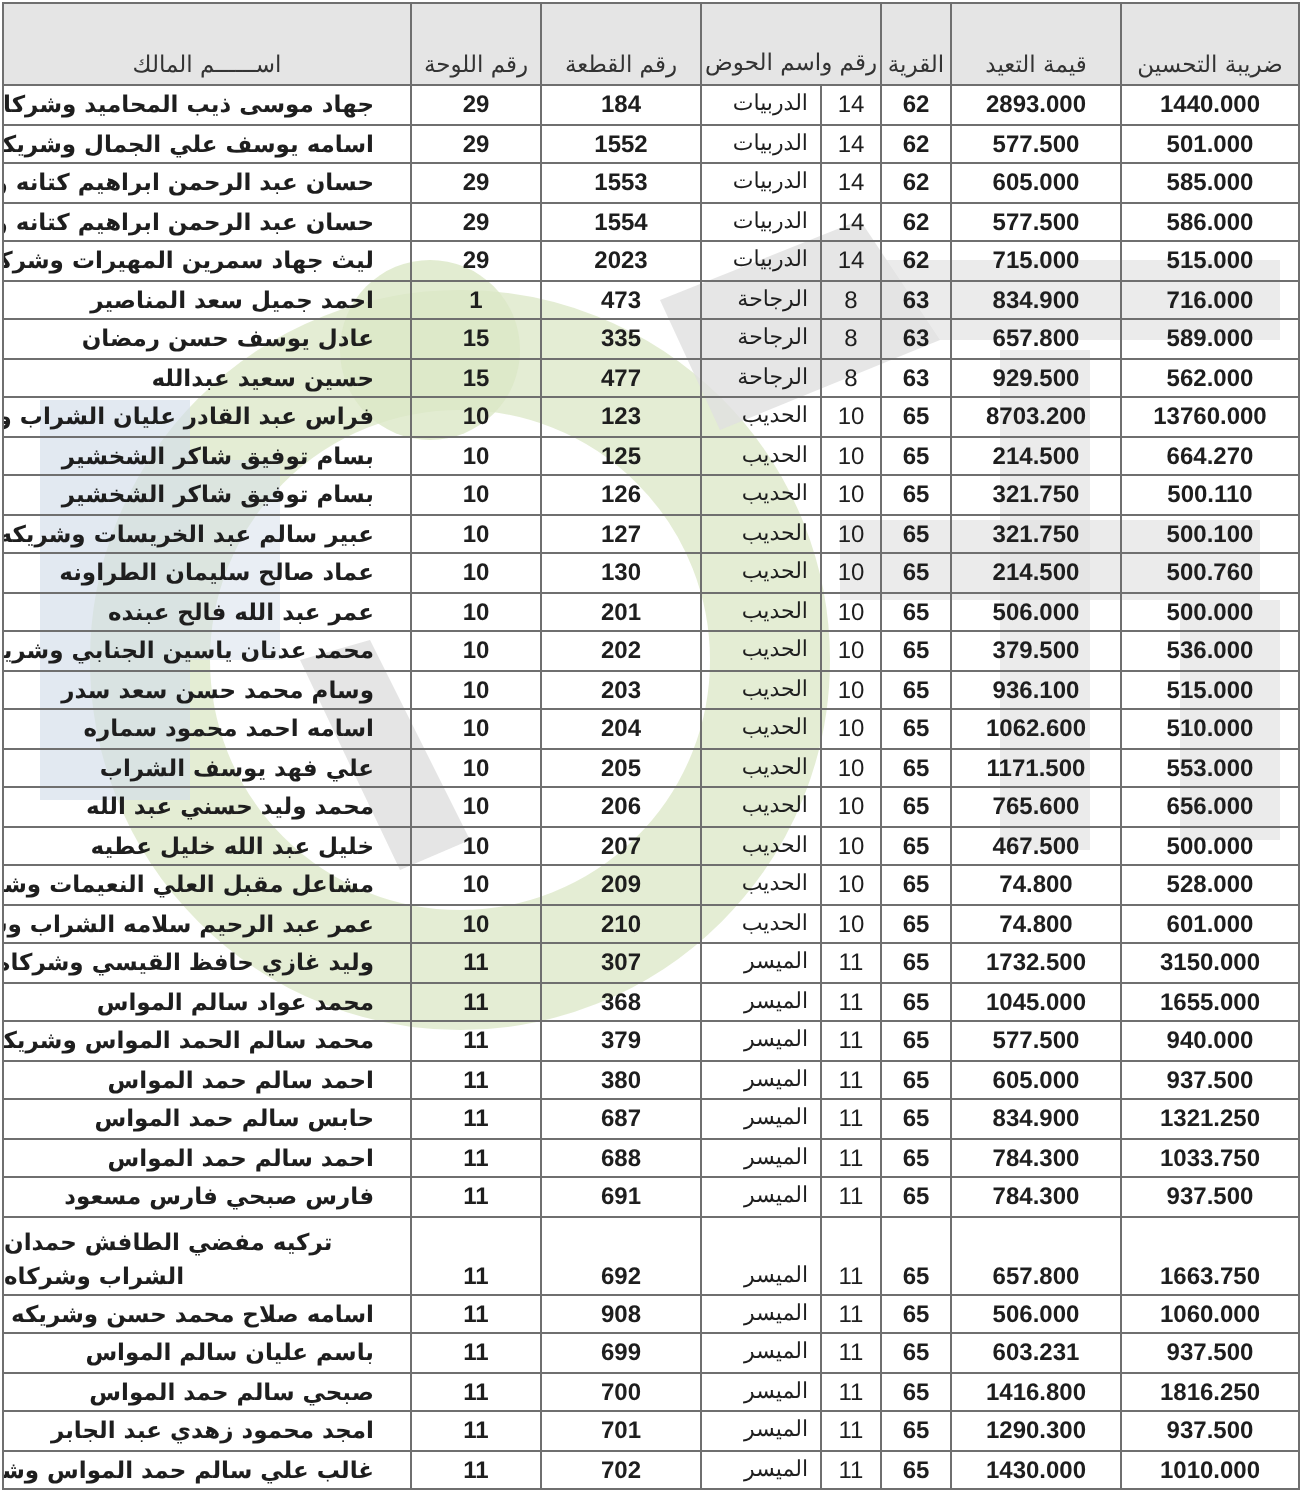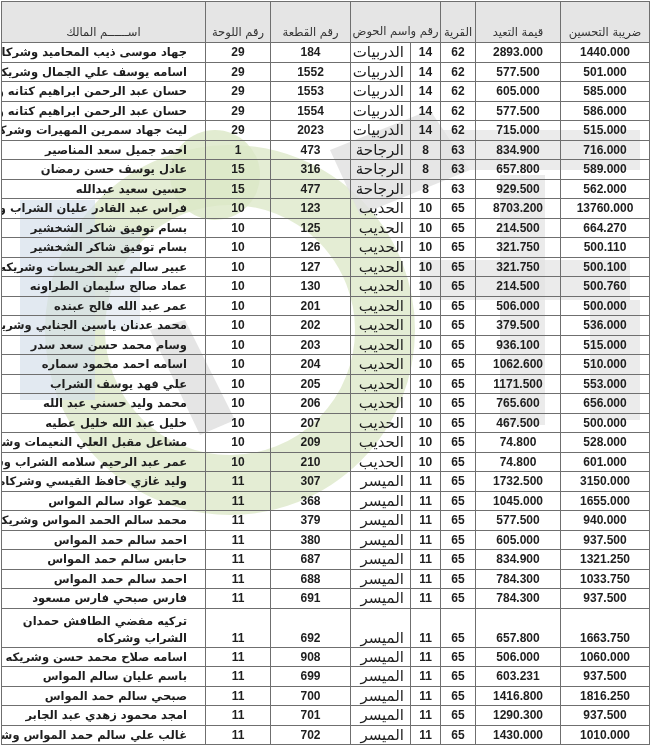--- a/index.html
+++ b/index.html
@@ -16,24 +16,24 @@
   table.land th {
     background:rgba(225,225,225,0.85); font-weight:normal; color:#333;
     font-size:11.5px; height:37px; vertical-align:bottom; padding-bottom:3px; text-align:center;margin-left:22px;
   }
   table.land th.owner-h { text-align:center; }
   table.land td {
     height:18.5px; font-size:12px; color:#1e1e1e; text-align:center; font-weight:bold;
     font-family:"Liberation Sans", sans-serif; line-height:18px;
   }
   table.land td.owner { text-align:right; padding-right:18px; font-weight:bold; font-size:11.5px; font-family:"DejaVu Sans", sans-serif; }
-  table.land td.basin-name { text-align:right; padding-right:6px; font-weight:normal; font-size:15px; font-family:"DejaVu Sans", sans-serif; }
-  table.land td.basin-no { font-weight:bold; }
+  table.land td.basin-name { text-align:right; padding-right:6px; font-weight:normal; font-size:11px; font-family:"DejaVu Sans", sans-serif; }
+  table.land td.basin-no { font-weight:normal; }
   table.land tr.tall td { height:38px; vertical-align:bottom; }
-  table.land tr.tall td.owner { white-space:normal; line-height:17px; text-align:right; }
+  table.land tr.tall td.owner { white-space:normal; line-height:17px; text-align:left; }
 </style>
 </head>
 <body>
 
 <svg class="watermark" viewBox="0 0 650 751" xmlns="http://www.w3.org/2000/svg">
 
   <circle cx="230" cy="330" r="155" fill="none" stroke="#dbe7c6" stroke-width="60" opacity="0.75"></circle>
   <circle cx="215" cy="175" r="45" fill="#dbe7c6" opacity="0.8"></circle>
 
   <polygon points="330,150 430,110 470,170 360,215" fill="#e0e0e0" opacity="0.8"></polygon>
@@ -130,21 +130,21 @@
         <td>473</td>
         <td>1</td>
         <td class="owner">احمد جميل سعد  المناصير</td>
       </tr>
       <tr>
         <td>589.000</td>
         <td>657.800</td>
         <td>63</td>
         <td class="basin-no">8</td>
         <td class="basin-name">الرجاحة</td>
-        <td>316</td>
+        <td>335</td>
         <td>15</td>
         <td class="owner">عادل يوسف حسن  رمضان</td>
       </tr>
       <tr>
         <td>562.000</td>
         <td>929.500</td>
         <td>63</td>
         <td class="basin-no">8</td>
         <td class="basin-name">الرجاحة</td>
         <td>477</td>

